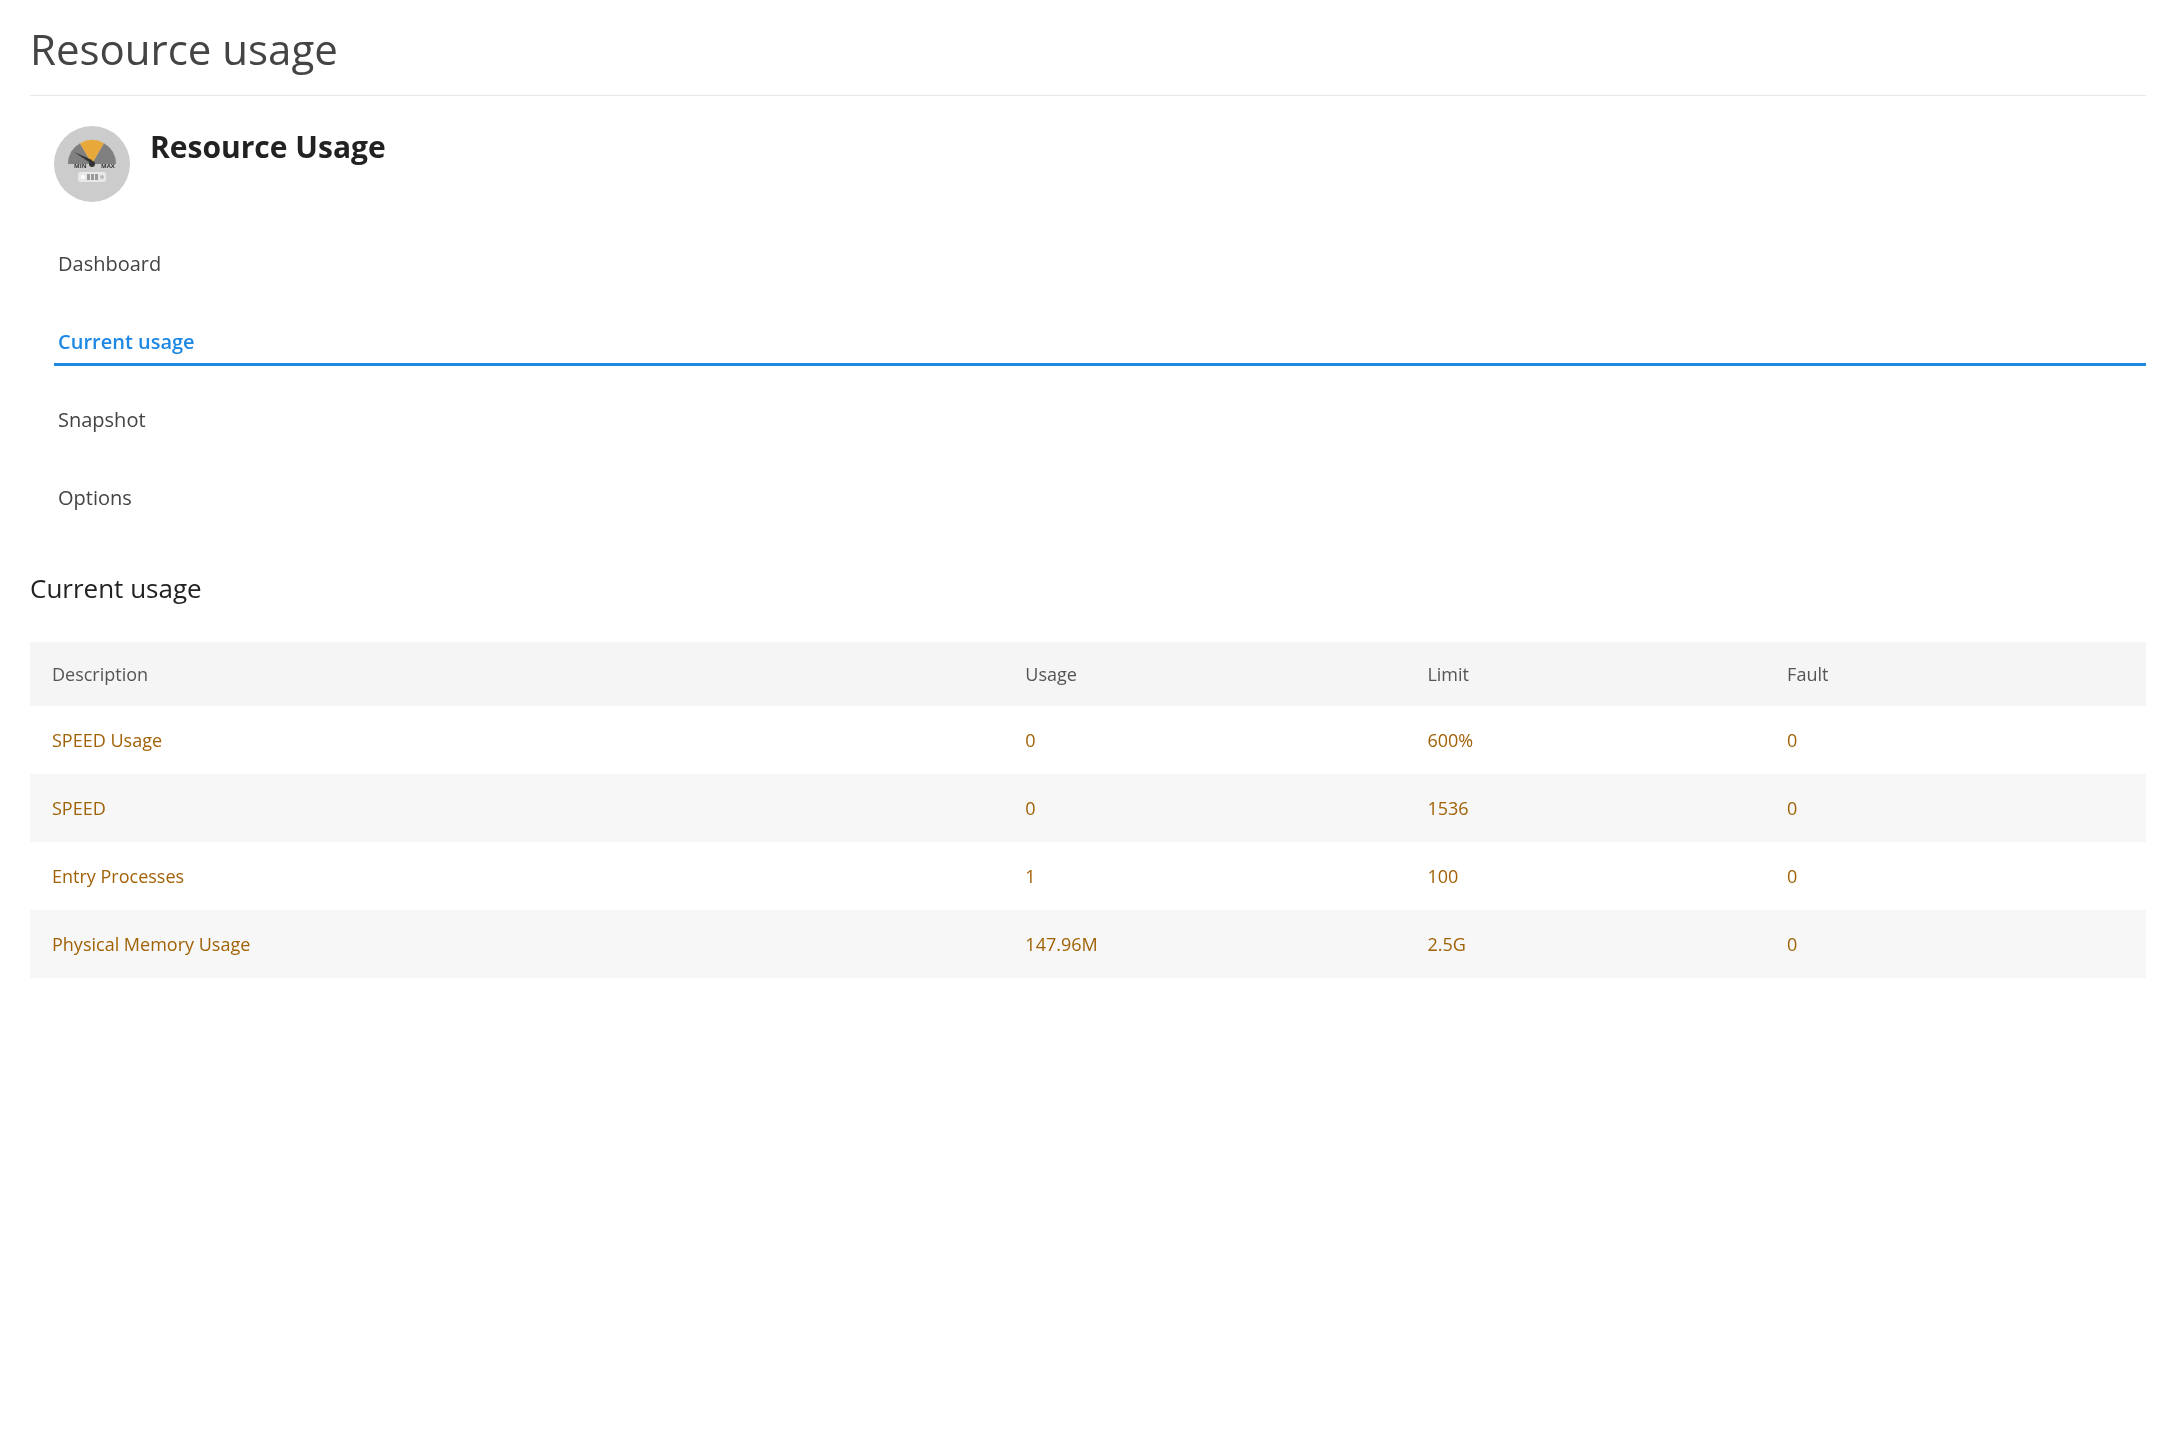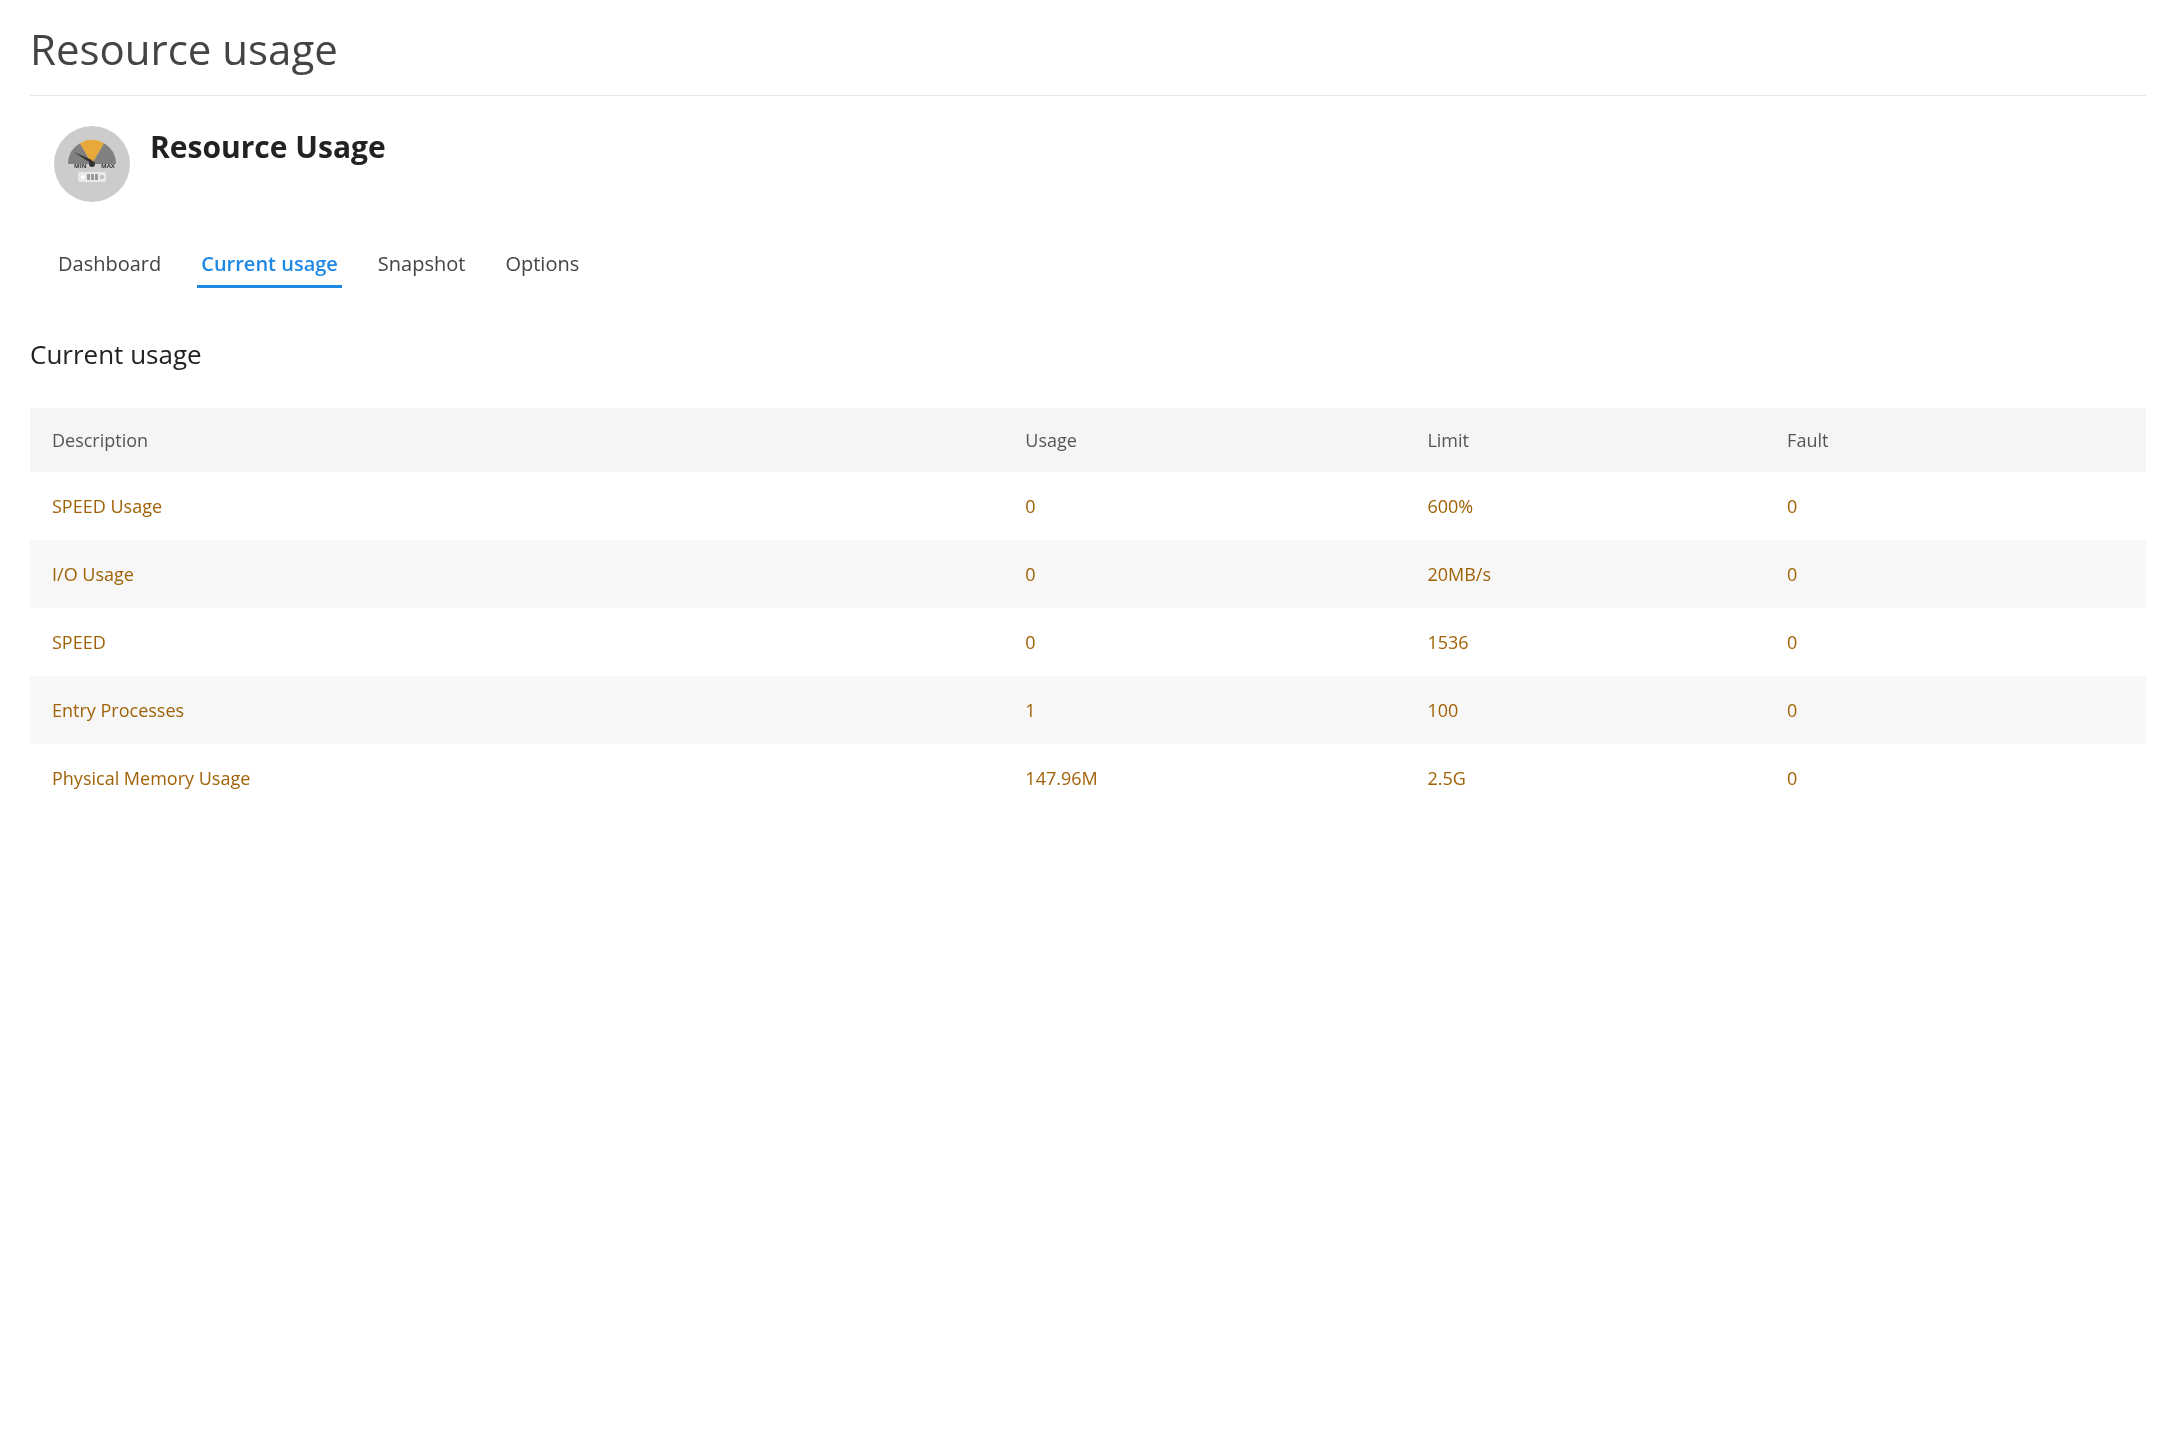--- a/index.html
+++ b/index.html
@@ -42,20 +42,21 @@
       font-size: 30px;
       font-weight: 700;
       color: #222;
     }
     
     .tabs {
       display: flex;
       gap: 32px;
       padding-left: 24px;
       margin-bottom: 48px;
+      flex-direction: column;
     }
     
     .tab {
       font-size: 20px;
       color: #444;
       padding: 8px 4px;
       cursor: pointer;
       border-bottom: 3px solid transparent;
     }
     
@@ -154,26 +155,20 @@
     </tr>
   </thead>
   <tbody>
     <tr>
       <td>SPEED Usage</td>
       <td>0</td>
       <td>600%</td>
       <td>0</td>
     </tr>
     <tr>
-      <td>I/O Usage</td>
-      <td>0</td>
-      <td>20MB/s</td>
-      <td>0</td>
-    </tr>
-    <tr>
       <td>SPEED</td>
       <td>0</td>
       <td>1536</td>
       <td>0</td>
     </tr>
     <tr>
       <td>Entry Processes</td>
       <td>1</td>
       <td>100</td>
       <td>0</td>

